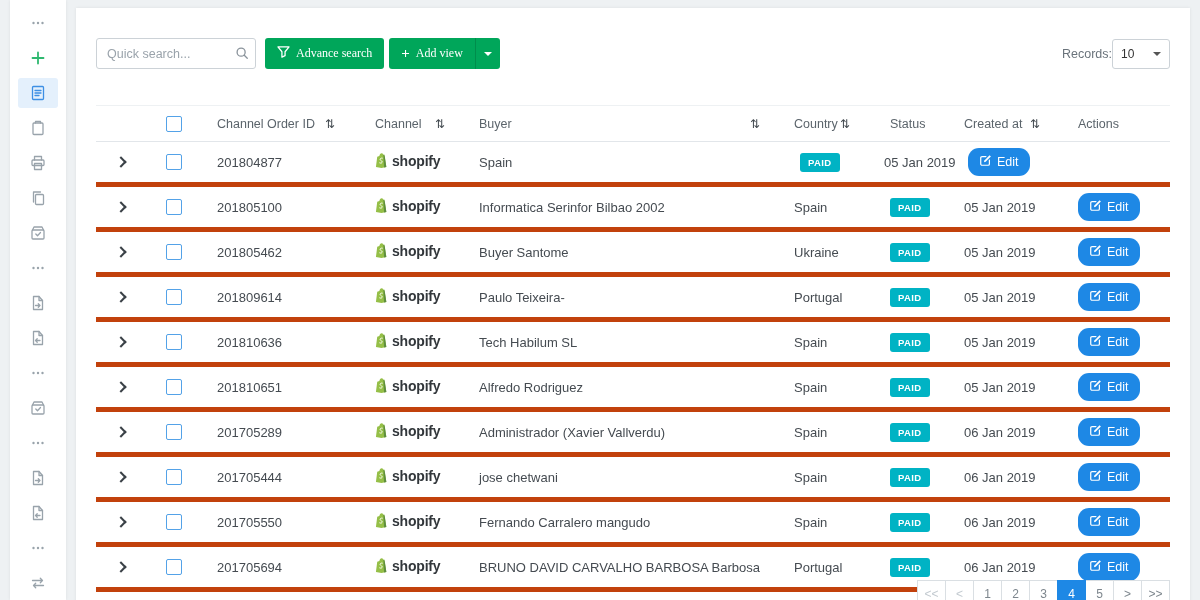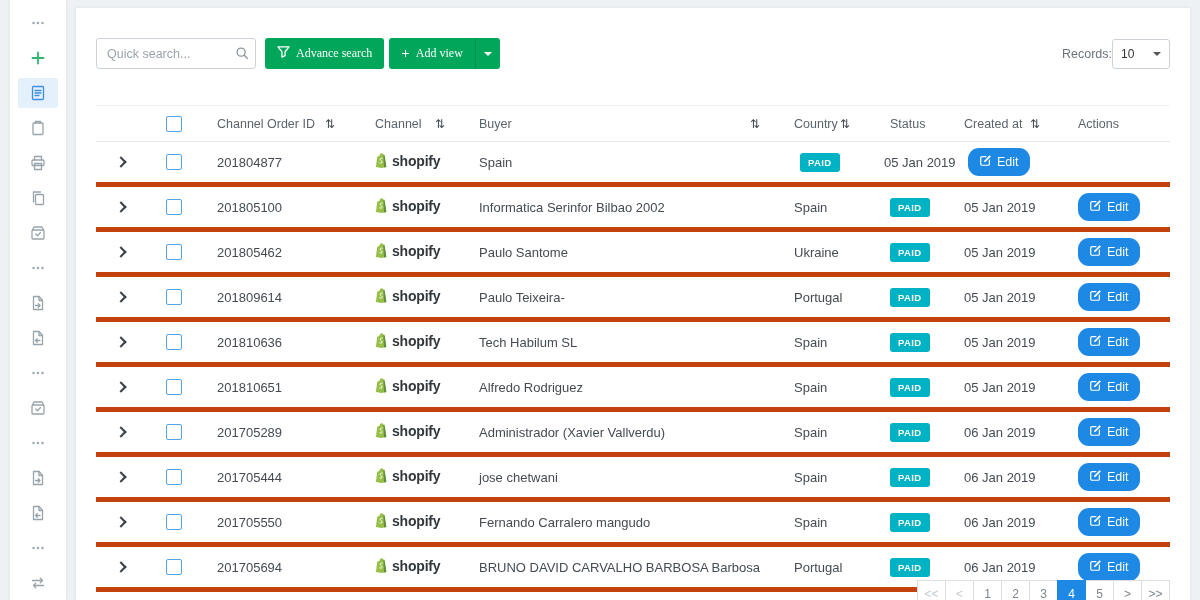--- a/index.html
+++ b/index.html
@@ -404,21 +404,21 @@
         <span>
           <svg viewBox="0 0 14 16" width="13" height="15">
             <path d="M10.5 3.6 12.2 15 7 16 1 15 2.4 3.9l2.3-.7C5 1.6 5.9.3 7.2.3c.8 0 1.4.6 1.8 1.5l.9-.2.6 2z" fill="#95bf47"></path>
             <path d="M9.9 1.8 9 2l.8 13.6L12.2 15 10.5 3.6z" fill="#5e8e3e"></path>
             <path d="M8.3 5.6c-.5-.2-1.7-.4-2.4.3-.9.9-.2 1.7.6 2.2.9.5 1.6 1.1 1 2.1-.5.9-1.9.7-2.8.2" stroke="#fff" stroke-width="1" fill="none"></path>
           </svg>
         </span>
         <span class="brand">shopify</span>
       </span>
     </div>
-    <div class="td c-buyer">Paulo Santome</div>
+    <div class="td c-buyer">Buyer Santome</div>
     <div class="td c-country">Ukraine</div>
     <div class="td c-status">
       <span class="badge">PAID</span>
     </div>
     <div class="td c-created">05 Jan 2019</div>
     <div class="td c-actions">
       <button class="edit-btn">
         <span>
           <svg viewBox="0 0 15 15" width="13" height="13">
             <path d="M12 7v4.5c0 .8-.7 1.5-1.5 1.5h-7c-.8 0-1.5-.7-1.5-1.5v-7C2 3.7 2.7 3 3.5 3H8" fill="none" stroke="#fff" stroke-width="1.4" stroke-linecap="round"></path>

